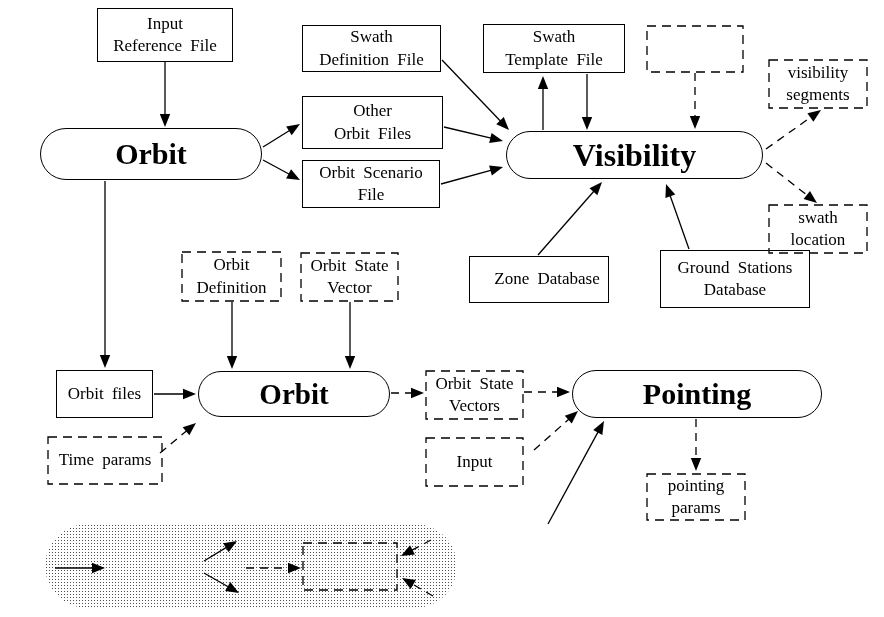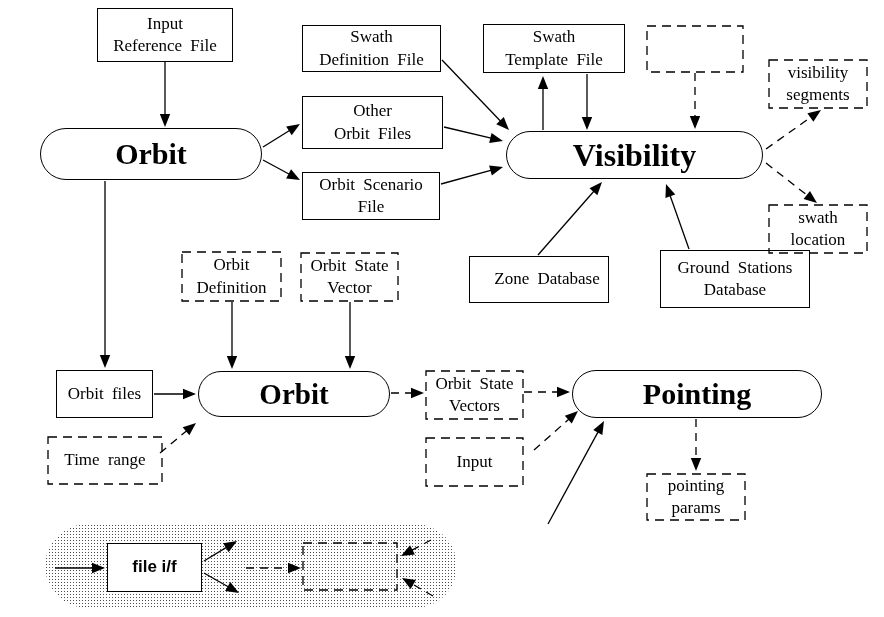--- a/index.html
+++ b/index.html
@@ -53,21 +53,21 @@
 
   <div class="node solidbox" style="left:97px;top:8px;width:136px;height:54px;">Input
 Reference File</div>
 
   <div class="node solidbox" style="left:302px;top:25px;width:139px;height:47px;">Swath
 Definition File</div>
 
   <div class="node solidbox" style="left:302px;top:96px;width:141px;height:53px;">Other
 Orbit Files</div>
 
-  <div class="node solidbox" style="left:302px;top:172px;width:138px;height:48px;">Orbit Scenario
+  <div class="node solidbox" style="left:302px;top:160px;width:138px;height:48px;">Orbit Scenario
 File</div>
 
   <div class="node solidbox" style="left:483px;top:24px;width:142px;height:49px;">Swath
 Template File</div>
 
   <div class="node solidbox" style="left:469px;top:256px;width:140px;height:47px;padding-left:16px;">Zone Database</div>
 
   <div class="node solidbox" style="left:613px;top:250px;width:150px;height:58px;margin-left:47px;">Ground Stations
 Database</div>
 
@@ -88,31 +88,30 @@
 
   <div class="node dashedtext" style="left:769px;top:205px;width:98px;height:48px;">swath
 location</div>
 
   <div class="node dashedtext" style="left:182px;top:252px;width:99px;height:49px;">Orbit
 Definition</div>
 
   <div class="node dashedtext" style="left:301px;top:253px;width:97px;height:48px;">Orbit State
 Vector</div>
 
-  <div class="node dashedtext" style="left:48px;top:437px;width:114px;height:47px;">Time range</div>
+  <div class="node dashedtext" style="left:48px;top:437px;width:114px;height:47px;">Time params</div>
 
   <div class="node dashedtext" style="left:426px;top:371px;width:97px;height:48px;">Orbit State
 Vectors</div>
 
   <div class="node dashedtext" style="left:426px;top:438px;width:97px;height:48px;">Input</div>
 
   <div class="node dashedtext" style="left:647px;top:474px;width:98px;height:46px;">pointing
 params</div>
 
-  <div class="node solidbox sans" style="left:107px;top:543px;width:95px;height:49px;">file i/f</div>
 
 
   <svg id="edges" width="884" height="617">
       <rect x="647" y="26" width="96" height="46" fill="none" stroke="#000000" stroke-width="1.3" stroke-dasharray="9 6"></rect>
       <rect x="769" y="60" width="98" height="48" fill="none" stroke="#000000" stroke-width="1.3" stroke-dasharray="9 6"></rect>
       <rect x="769" y="205" width="98" height="48" fill="none" stroke="#000000" stroke-width="1.3" stroke-dasharray="9 6"></rect>
       <rect x="182" y="252" width="99" height="49" fill="none" stroke="#000000" stroke-width="1.3" stroke-dasharray="9 6"></rect>
       <rect x="301" y="253" width="97" height="48" fill="none" stroke="#000000" stroke-width="1.3" stroke-dasharray="9 6"></rect>
       <rect x="48" y="437" width="114" height="47" fill="none" stroke="#000000" stroke-width="1.3" stroke-dasharray="9 6"></rect>
       <rect x="426" y="371" width="97" height="48" fill="none" stroke="#000000" stroke-width="1.3" stroke-dasharray="9 6"></rect>

